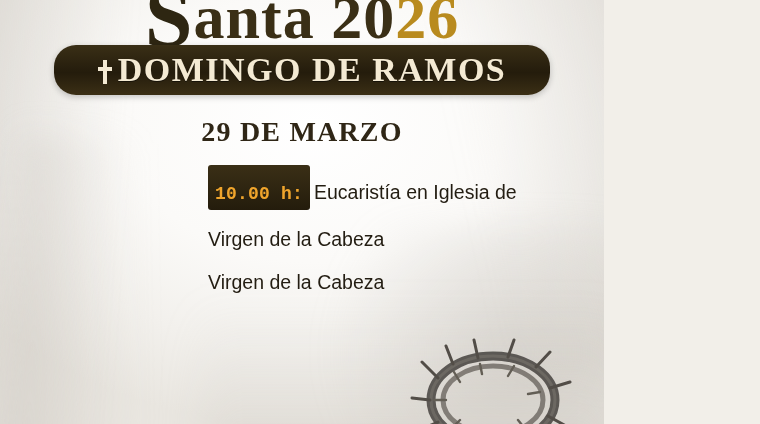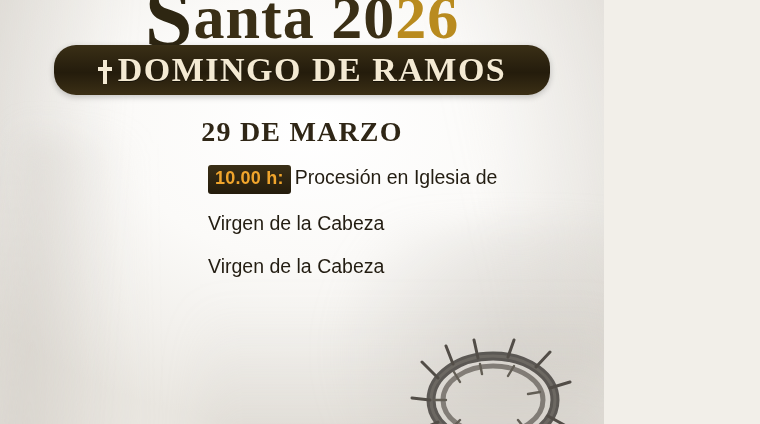--- a/index.html
+++ b/index.html
@@ -168,24 +168,25 @@
     font-size: 19.5px;
     line-height: 1.33;
     color: #231d12;
   }
   .time-badge {
     display: inline-block;
     background: linear-gradient(180deg, #3a2f16 0%, #241c0c 100%);
     color: #f0a52c;
     font-weight: bold;
     font-size: 18px;
-    padding: 2px 7px 3px 7px;
+    padding: 18px 7px 3px 7px;
     border-radius: 3px;
     margin-right: 4px;
     letter-spacing: 0.2px;
+    font-family: Liberation Mono, monospace;
   }
   .entry.indented p { padding-left: 0; }
   .entry .row-indent { padding-left: 18px; }
 
   
   .crown {
     position: absolute;
     right: 26px;
     bottom: -34px;
     width: 170px;
@@ -216,21 +217,21 @@
       </div>
     </div>
   </div>
 
   <div class="date-head">29 DE MARZO</div>
 
   <div class="schedule">
 
     <div class="entry">
       <p>
-        <span class="time-badge">10.00 h:</span><span>Procesión en Iglesia de</span>
+        <span class="time-badge">10.00 h:</span><span>Eucaristía en Iglesia de</span>
       </p>
     </div>
 
     <div class="entry indented">
     </div>
 
     <div class="entry">
       <p>Virgen de la Cabeza</p>
     </div>
 

